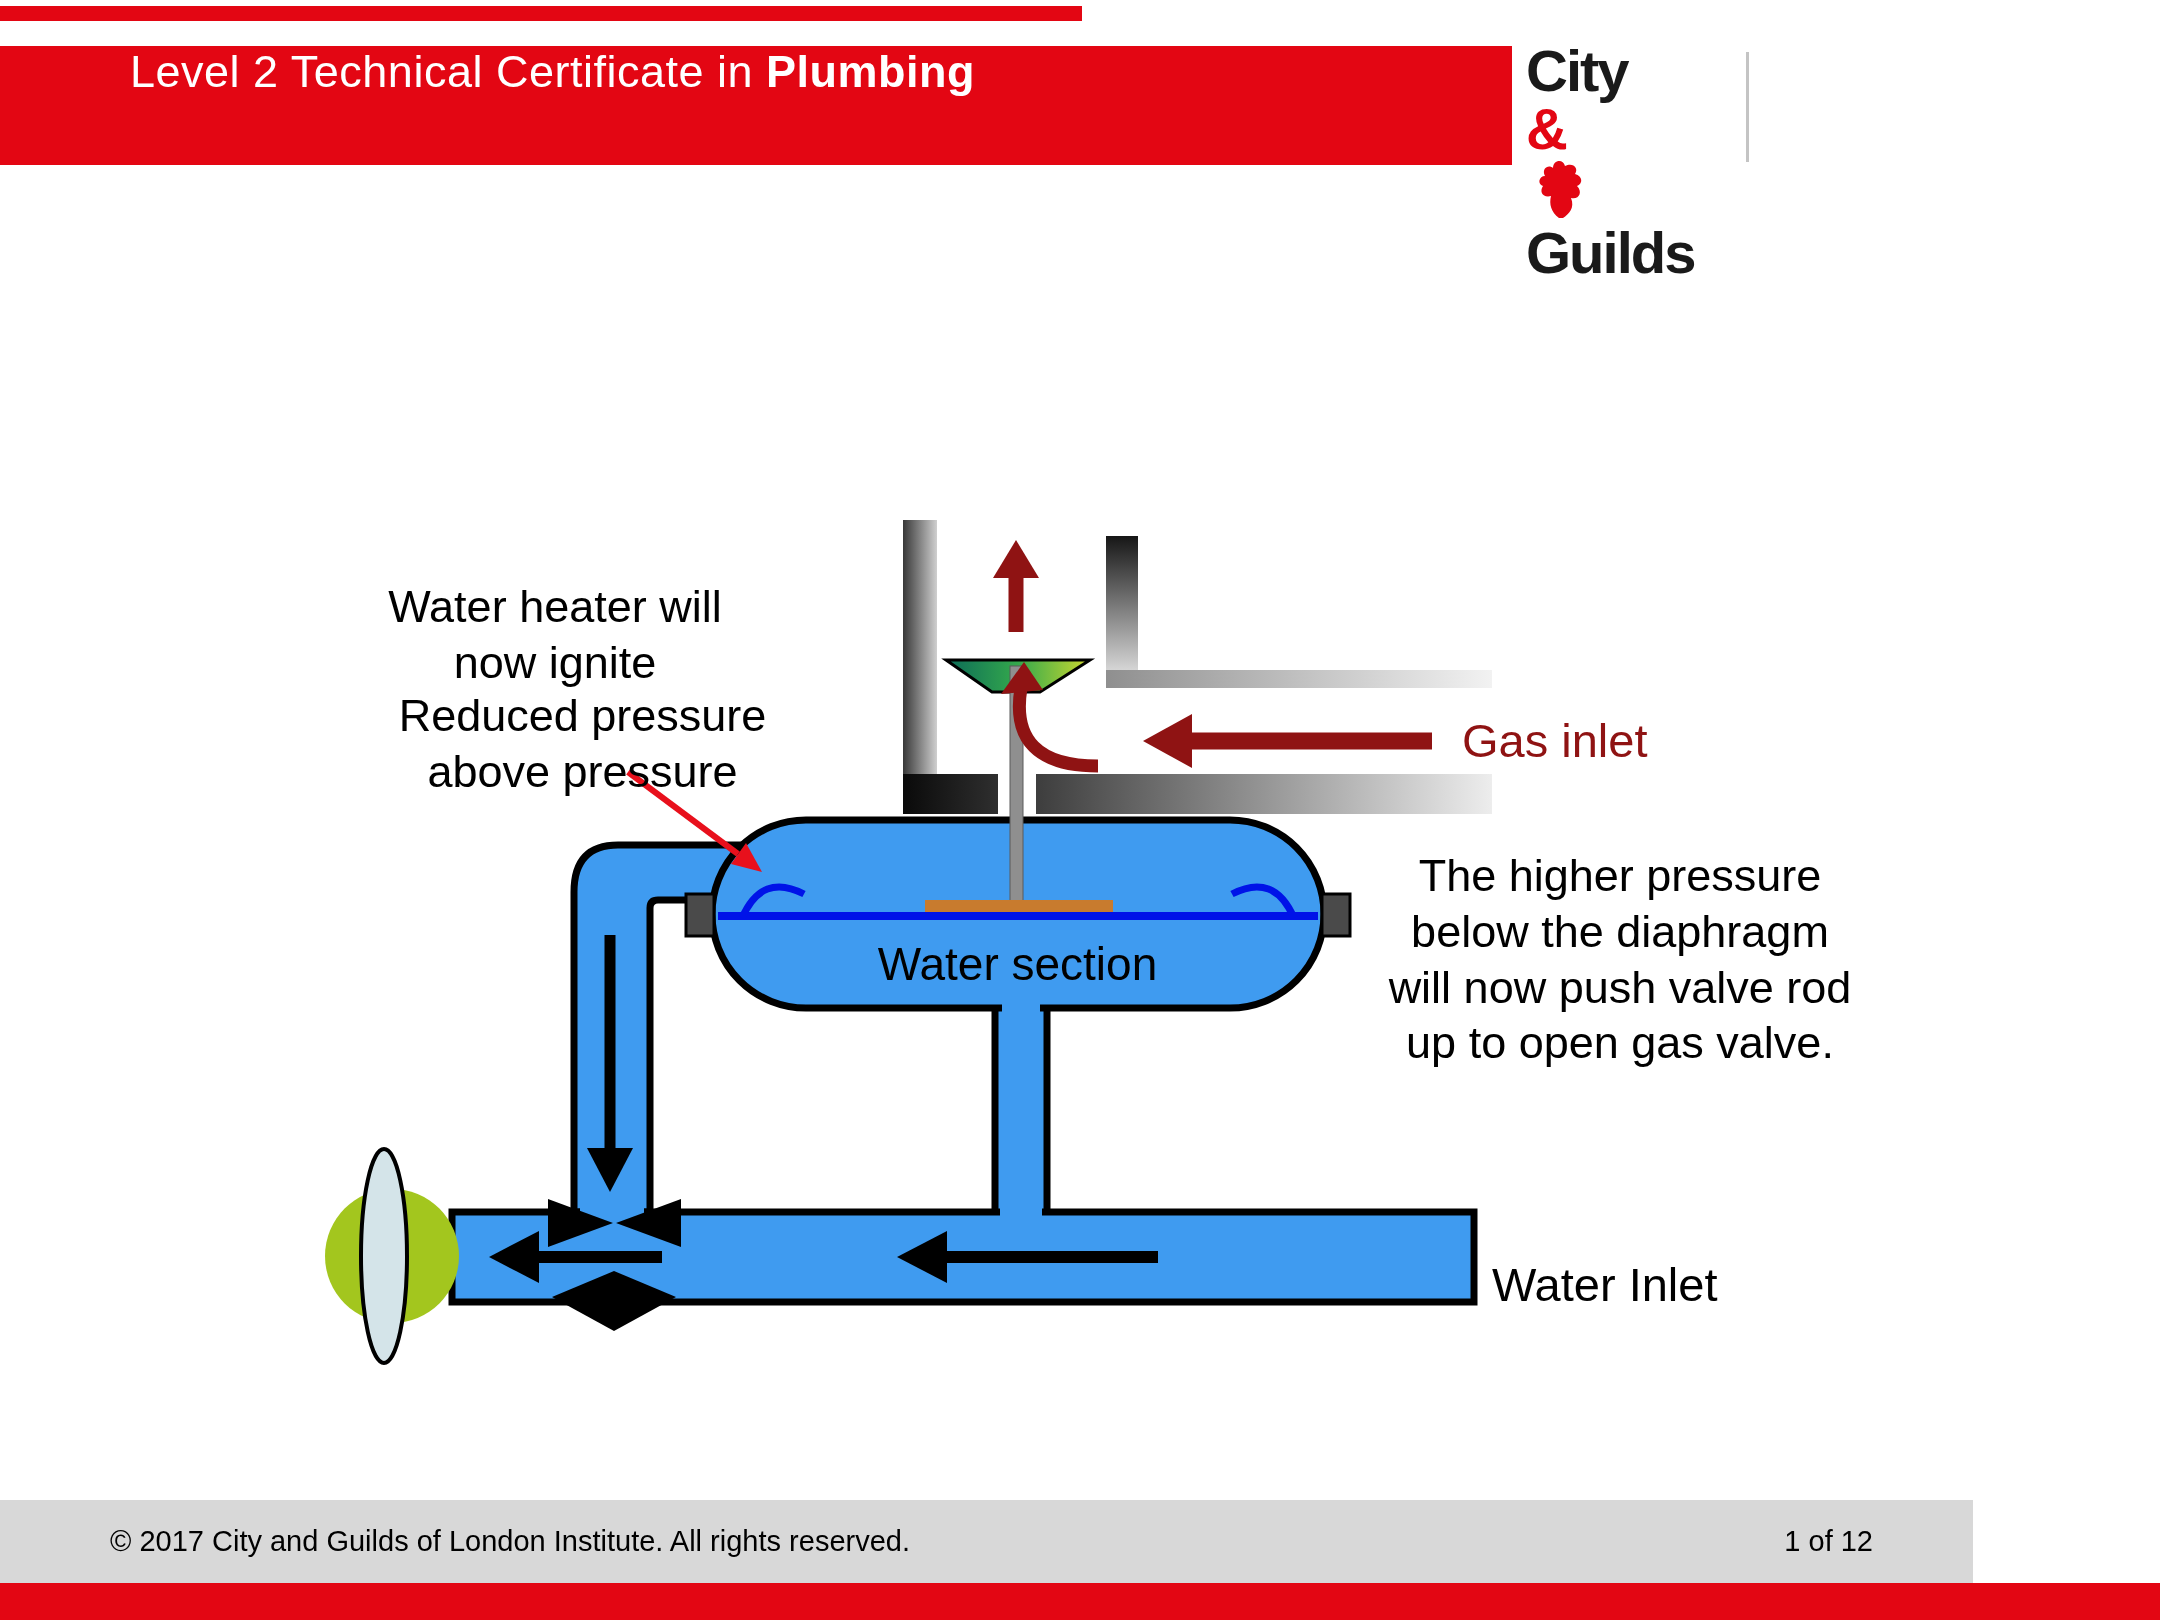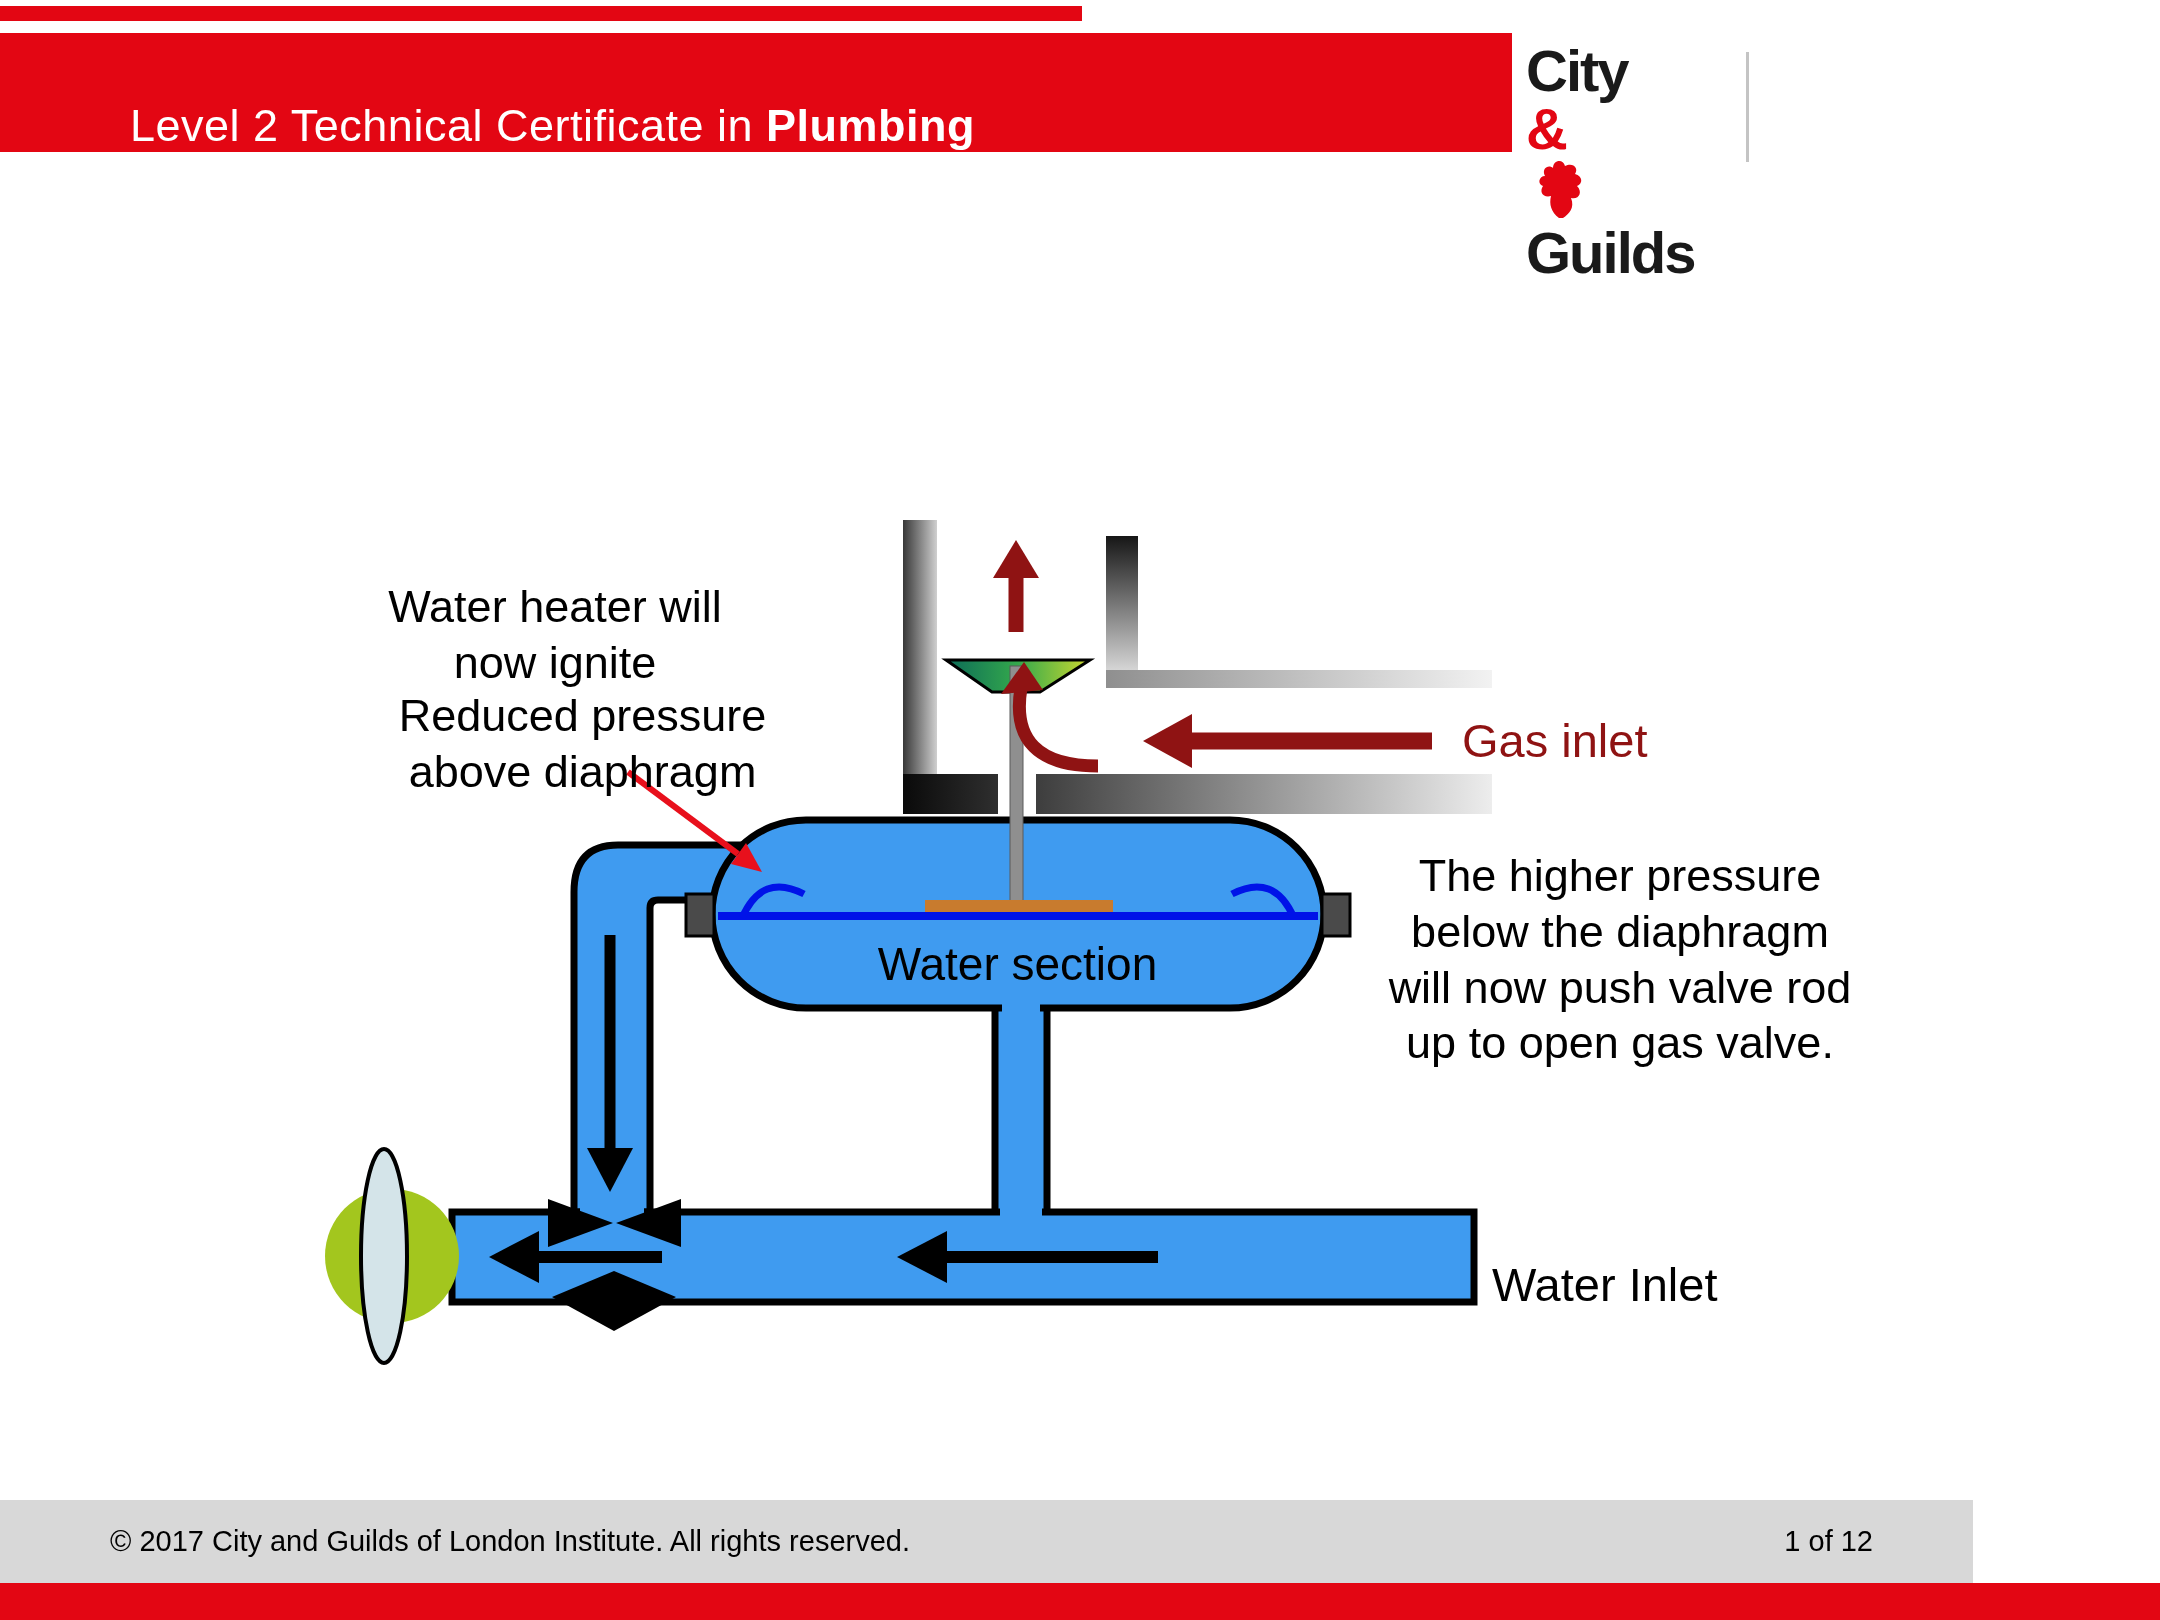--- a/index.html
+++ b/index.html
@@ -1,21 +1,21 @@
 <!DOCTYPE html>
 <html><head>
 <meta charset="utf-8">
 <style>
   html,body{margin:0;padding:0;background:#ffffff;}
   body{font-family:"Liberation Sans",sans-serif;}
   .slide{position:relative;width:2160px;height:1620px;background:#ffffff;overflow:hidden;}
 
   
   .top-strip{position:absolute;left:0;top:6px;width:1082px;height:15px;background:#e30613;}
-  .header-bar{position:absolute;left:0;top:33px;width:1512px;height:119px;background:#e30613;display:flex;align-items:flex-end;}
+  .header-bar{position:absolute;left:0;top:46px;width:1512px;height:119px;background:#e30613;display:flex;align-items:flex-start;}
   .title{color:#ffffff;font-size:45px;margin-left:130px;letter-spacing:0.5px;}
   .title b{font-weight:700;}
 
   
   .cg-logo{position:absolute;left:1526px;top:42px;line-height:1;}
   .cg-line1{display:flex;align-items:flex-start;flex-direction:column;}
   .cg-city{font-size:58px;font-weight:700;color:#1a1a1a;letter-spacing:-2px;}
   .cg-amp{font-size:58px;font-weight:700;color:#e30613;letter-spacing:-2px;}
   .lion{margin-left:3px;margin-top:-4px;}
   .cg-guilds{font-size:58px;font-weight:700;color:#1a1a1a;letter-spacing:-2px;margin-top:4px;}
@@ -147,21 +147,21 @@
     </g>
   </svg>
 
   <div class="lbl" id="lbl-ignite">
     <div>Water heater will</div>
     <div>now ignite</div>
   </div>
 
   <div class="lbl" id="lbl-reduced">
     <div>Reduced pressure</div>
-    <div>above diaphragm</div>
+    <div>above pressure</div>
   </div>
 
   <div class="lbl" id="lbl-gas">Gas inlet</div>
 
   <div class="lbl" id="lbl-pressure">
     <div>The higher pressure</div>
     <div>below the diaphragm</div>
     <div>will now push valve rod</div>
     <div>up to open gas valve.</div>
   </div>

